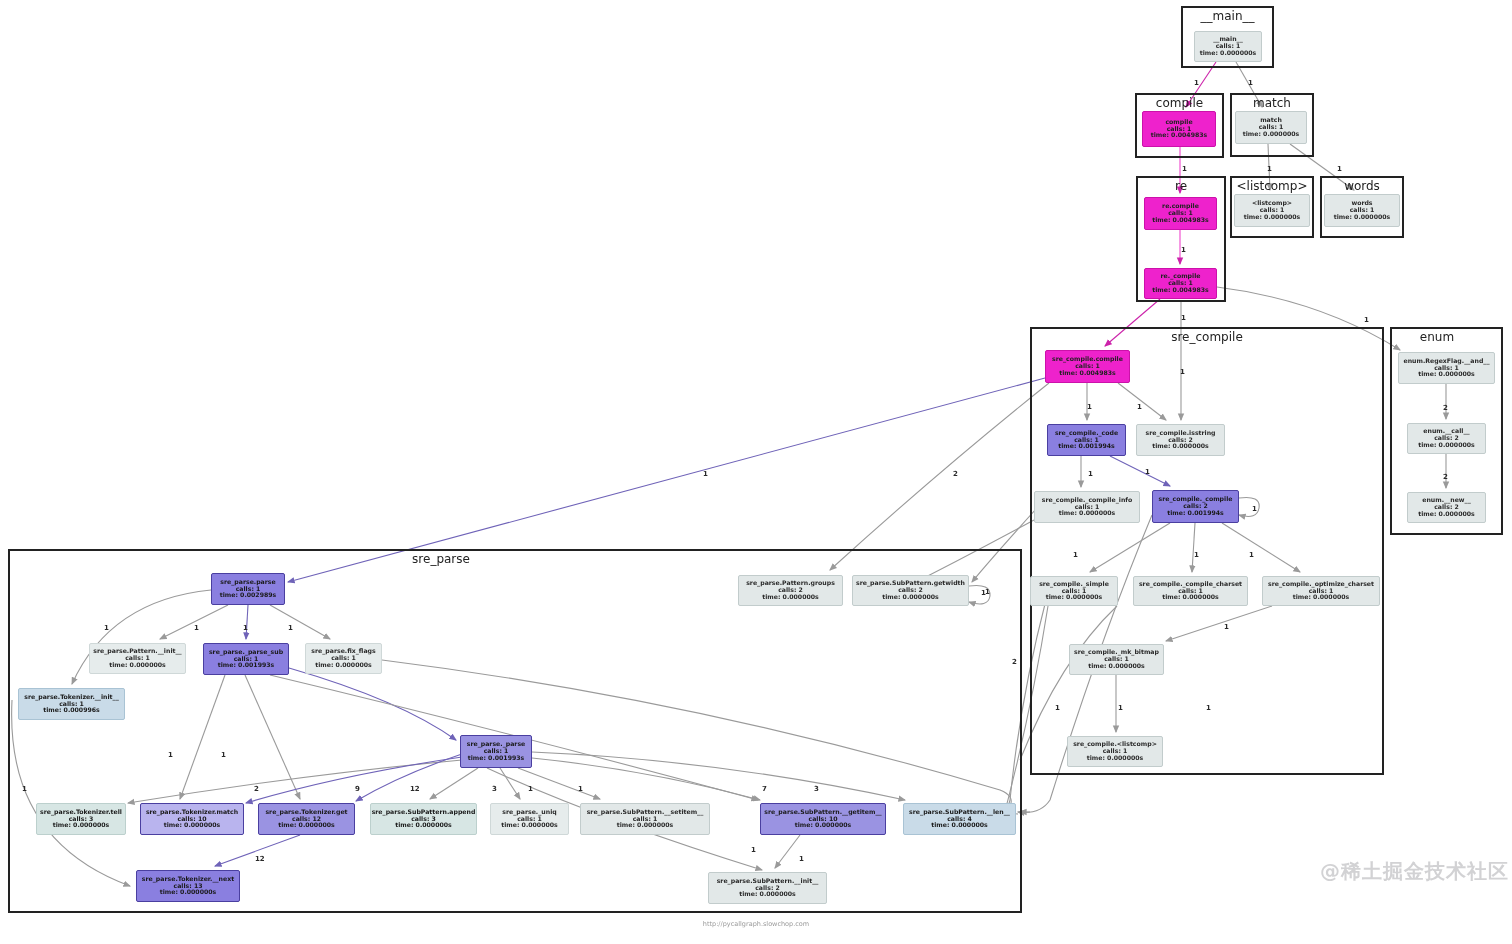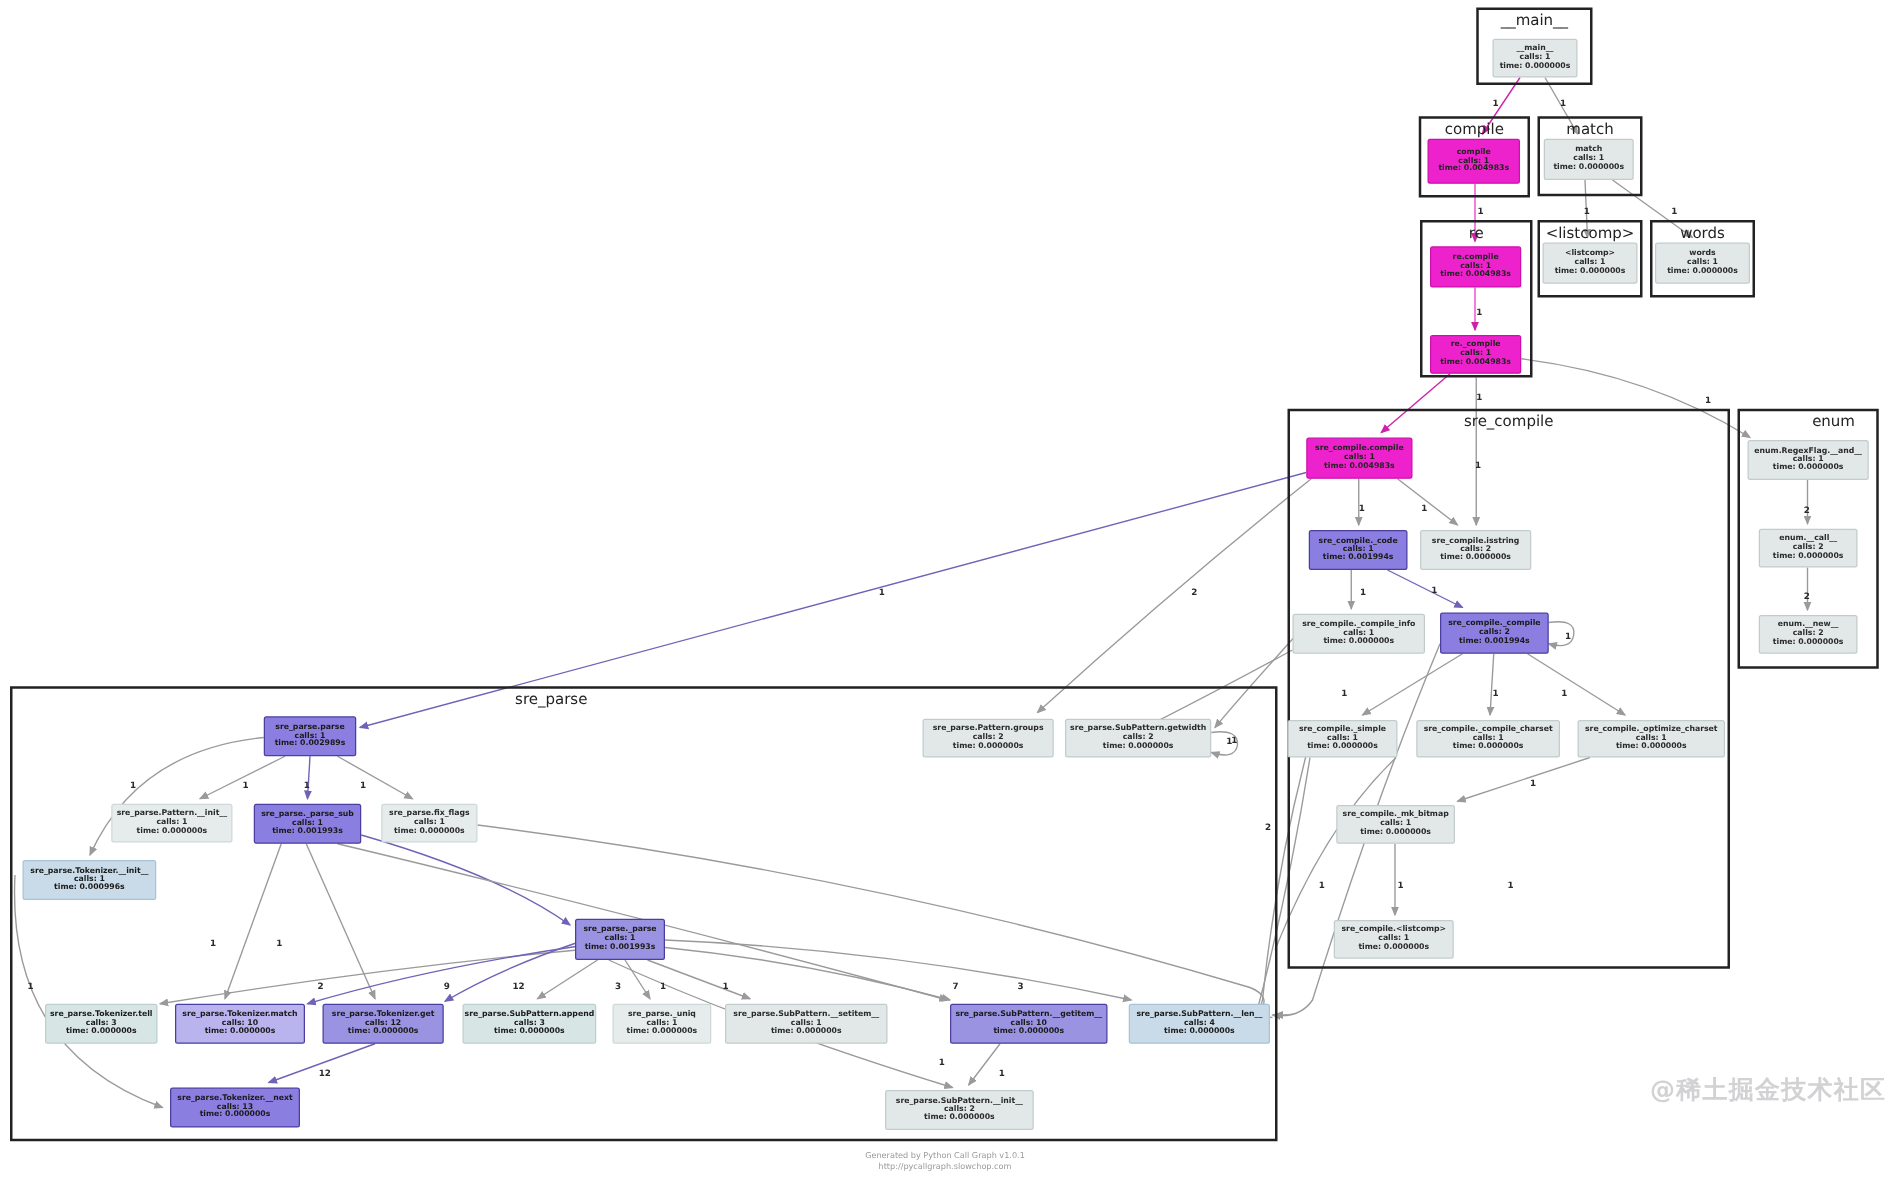--- a/index.html
+++ b/index.html
@@ -148,21 +148,21 @@
       <div class="cluster-label" style="left: 1230px; top: 96px; width: 84px;">match</div>
       <div class="cluster" style="left: 1136px; top: 176px; width: 90px; height: 126px;"></div>
       <div class="cluster-label" style="left: 1136px; top: 179px; width: 90px;">re</div>
       <div class="cluster" style="left: 1230px; top: 176px; width: 84px; height: 62px;"></div>
       <div class="cluster-label" style="left: 1230px; top: 179px; width: 84px;">&lt;listcomp&gt;</div>
       <div class="cluster" style="left: 1320px; top: 176px; width: 84px; height: 62px;"></div>
       <div class="cluster-label" style="left: 1320px; top: 179px; width: 84px;">words</div>
       <div class="cluster" style="left: 1030px; top: 327px; width: 354px; height: 448px;"></div>
       <div class="cluster-label" style="left: 1030px; top: 330px; width: 354px;">sre_compile</div>
       <div class="cluster" style="left: 1390px; top: 327px; width: 113px; height: 208px;"></div>
-      <div class="cluster-label" style="left: 1390px; top: 330px; width: 94px; text-align: right;">enum</div>
+      <div class="cluster-label" style="left: 1390px; top: 330px; width: 94px;">enum</div>
       <div class="cluster" style="left: 8px; top: 549px; width: 1014px; height: 364px;"></div>
       <div class="cluster-label" style="left: 8px; top: 552px; width: 866px;">sre_parse</div>
     </div>
   <div id="nodes">
       <div class="node" style="left: 1194px; top: 31px; width: 68px; height: 31px; background: rgb(226, 232, 232); border: 1px solid rgb(194, 204, 204); color: rgb(42, 42, 42);">
         <div class="fn">__main__</div>
         <div class="ca">calls: 1</div>
         <div class="tm">time: 0.000000s</div>
       </div>
       <div class="node" style="left: 1142px; top: 111px; width: 74px; height: 36px; background: rgb(238, 34, 204); border: 1px solid rgb(204, 17, 170); color: rgb(34, 34, 34);">
@@ -394,18 +394,17 @@
       <div class="elabel" style="left: 578px; top: 785px;">1</div>
       <div class="elabel" style="left: 762px; top: 785px;">7</div>
       <div class="elabel" style="left: 814px; top: 785px;">3</div>
       <div class="elabel" style="left: 255px; top: 855px;">12</div>
       <div class="elabel" style="left: 751px; top: 846px;">1</div>
       <div class="elabel" style="left: 799px; top: 855px;">1</div>
       <div class="elabel" style="left: 981px; top: 589px;">1</div>
     </div>
 
   <div class="footer" style="top:920px;">
-    <div>Generated by Python Call Graph v1.0.1</div>
     <div>http://pycallgraph.slowchop.com</div>
   </div>
 
   <div class="watermark" style="left:1320px;top:858px;font-weight:bold;">@稀土掘金技术社区</div>
 </div>
 
 </body></html>

